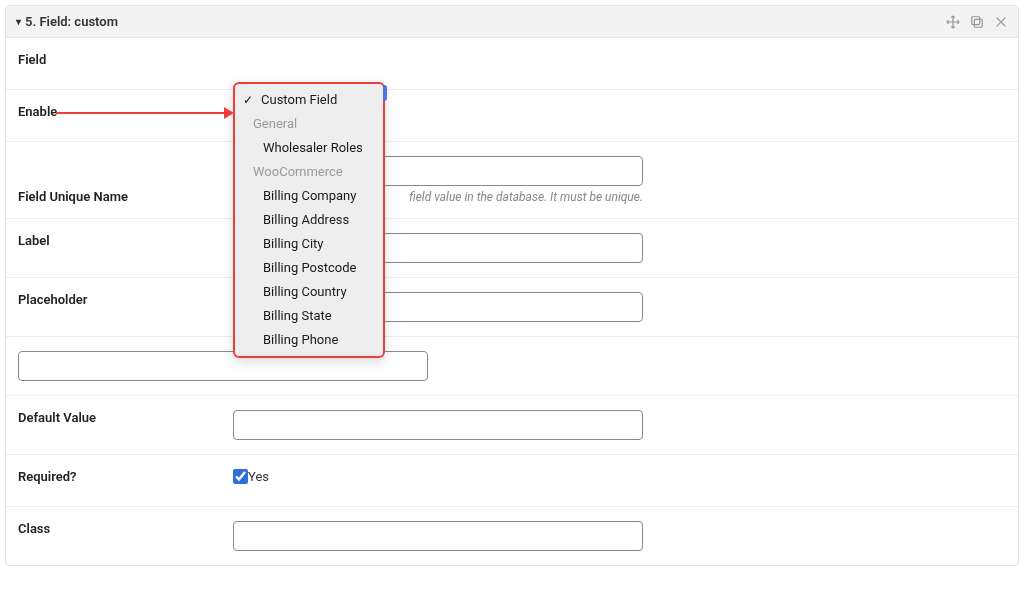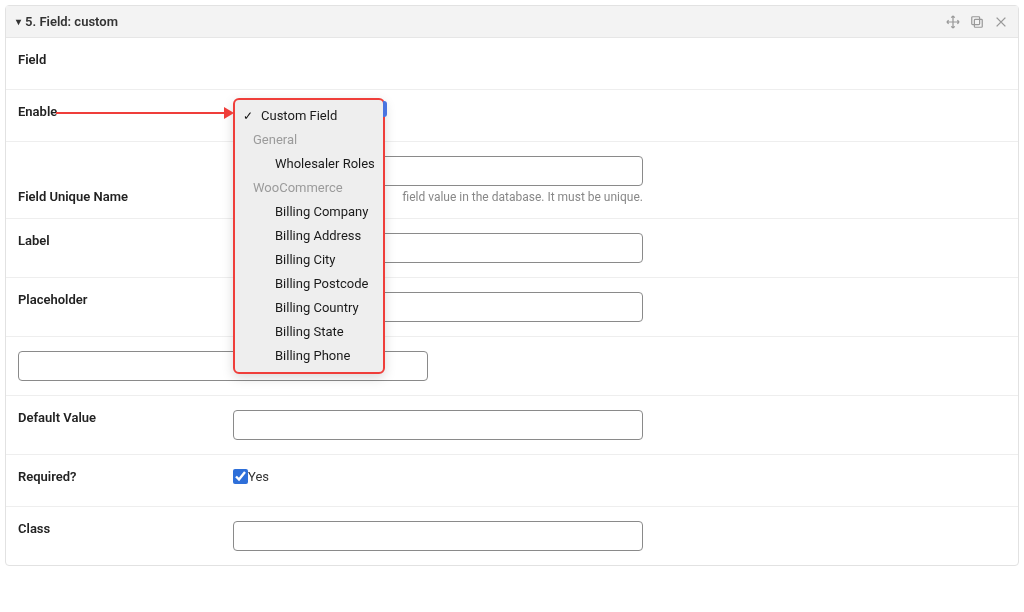--- a/index.html
+++ b/index.html
@@ -78,26 +78,27 @@
       gap: 0;
     }
     .check-wrap input[type="checkbox"]{
       width: 15px; height: 15px;
       accent-color: #2e6fd9;
     }
     .helper {
       font-size: 12px;
       color: #888;
       margin-top: 4px;
+      font-style: italic;
     }
     
     
     .dropdown {
       position: absolute;
-      top: 60px;
+      top: 44px;
       left: 227px;
       width: 152px;
       background: #eeeeee;
       border: 2px solid #ef3e3a;
       border-radius: 6px;
       box-shadow: 0 4px 12px rgba(0,0,0,0.15);
       z-index: 100;
       padding: 4px 0;
       font-size: 13px;
     }
@@ -125,21 +126,21 @@
       font-size: 12px;
       color: #111;
     }
     .dd-group {
       padding: 2px 8px 2px 18px;
       line-height: 20px;
       color: #9b9b9b;
       font-size: 13px;
     }
     .dd-sub {
-      padding-left: 40px;
+      padding-left: 28px;
     }
     
     
     .arrow-annot {
       position: absolute;
       top: 69px;
       left: 50px;
       width: 178px;
       height: 12px;
       z-index: 101;

